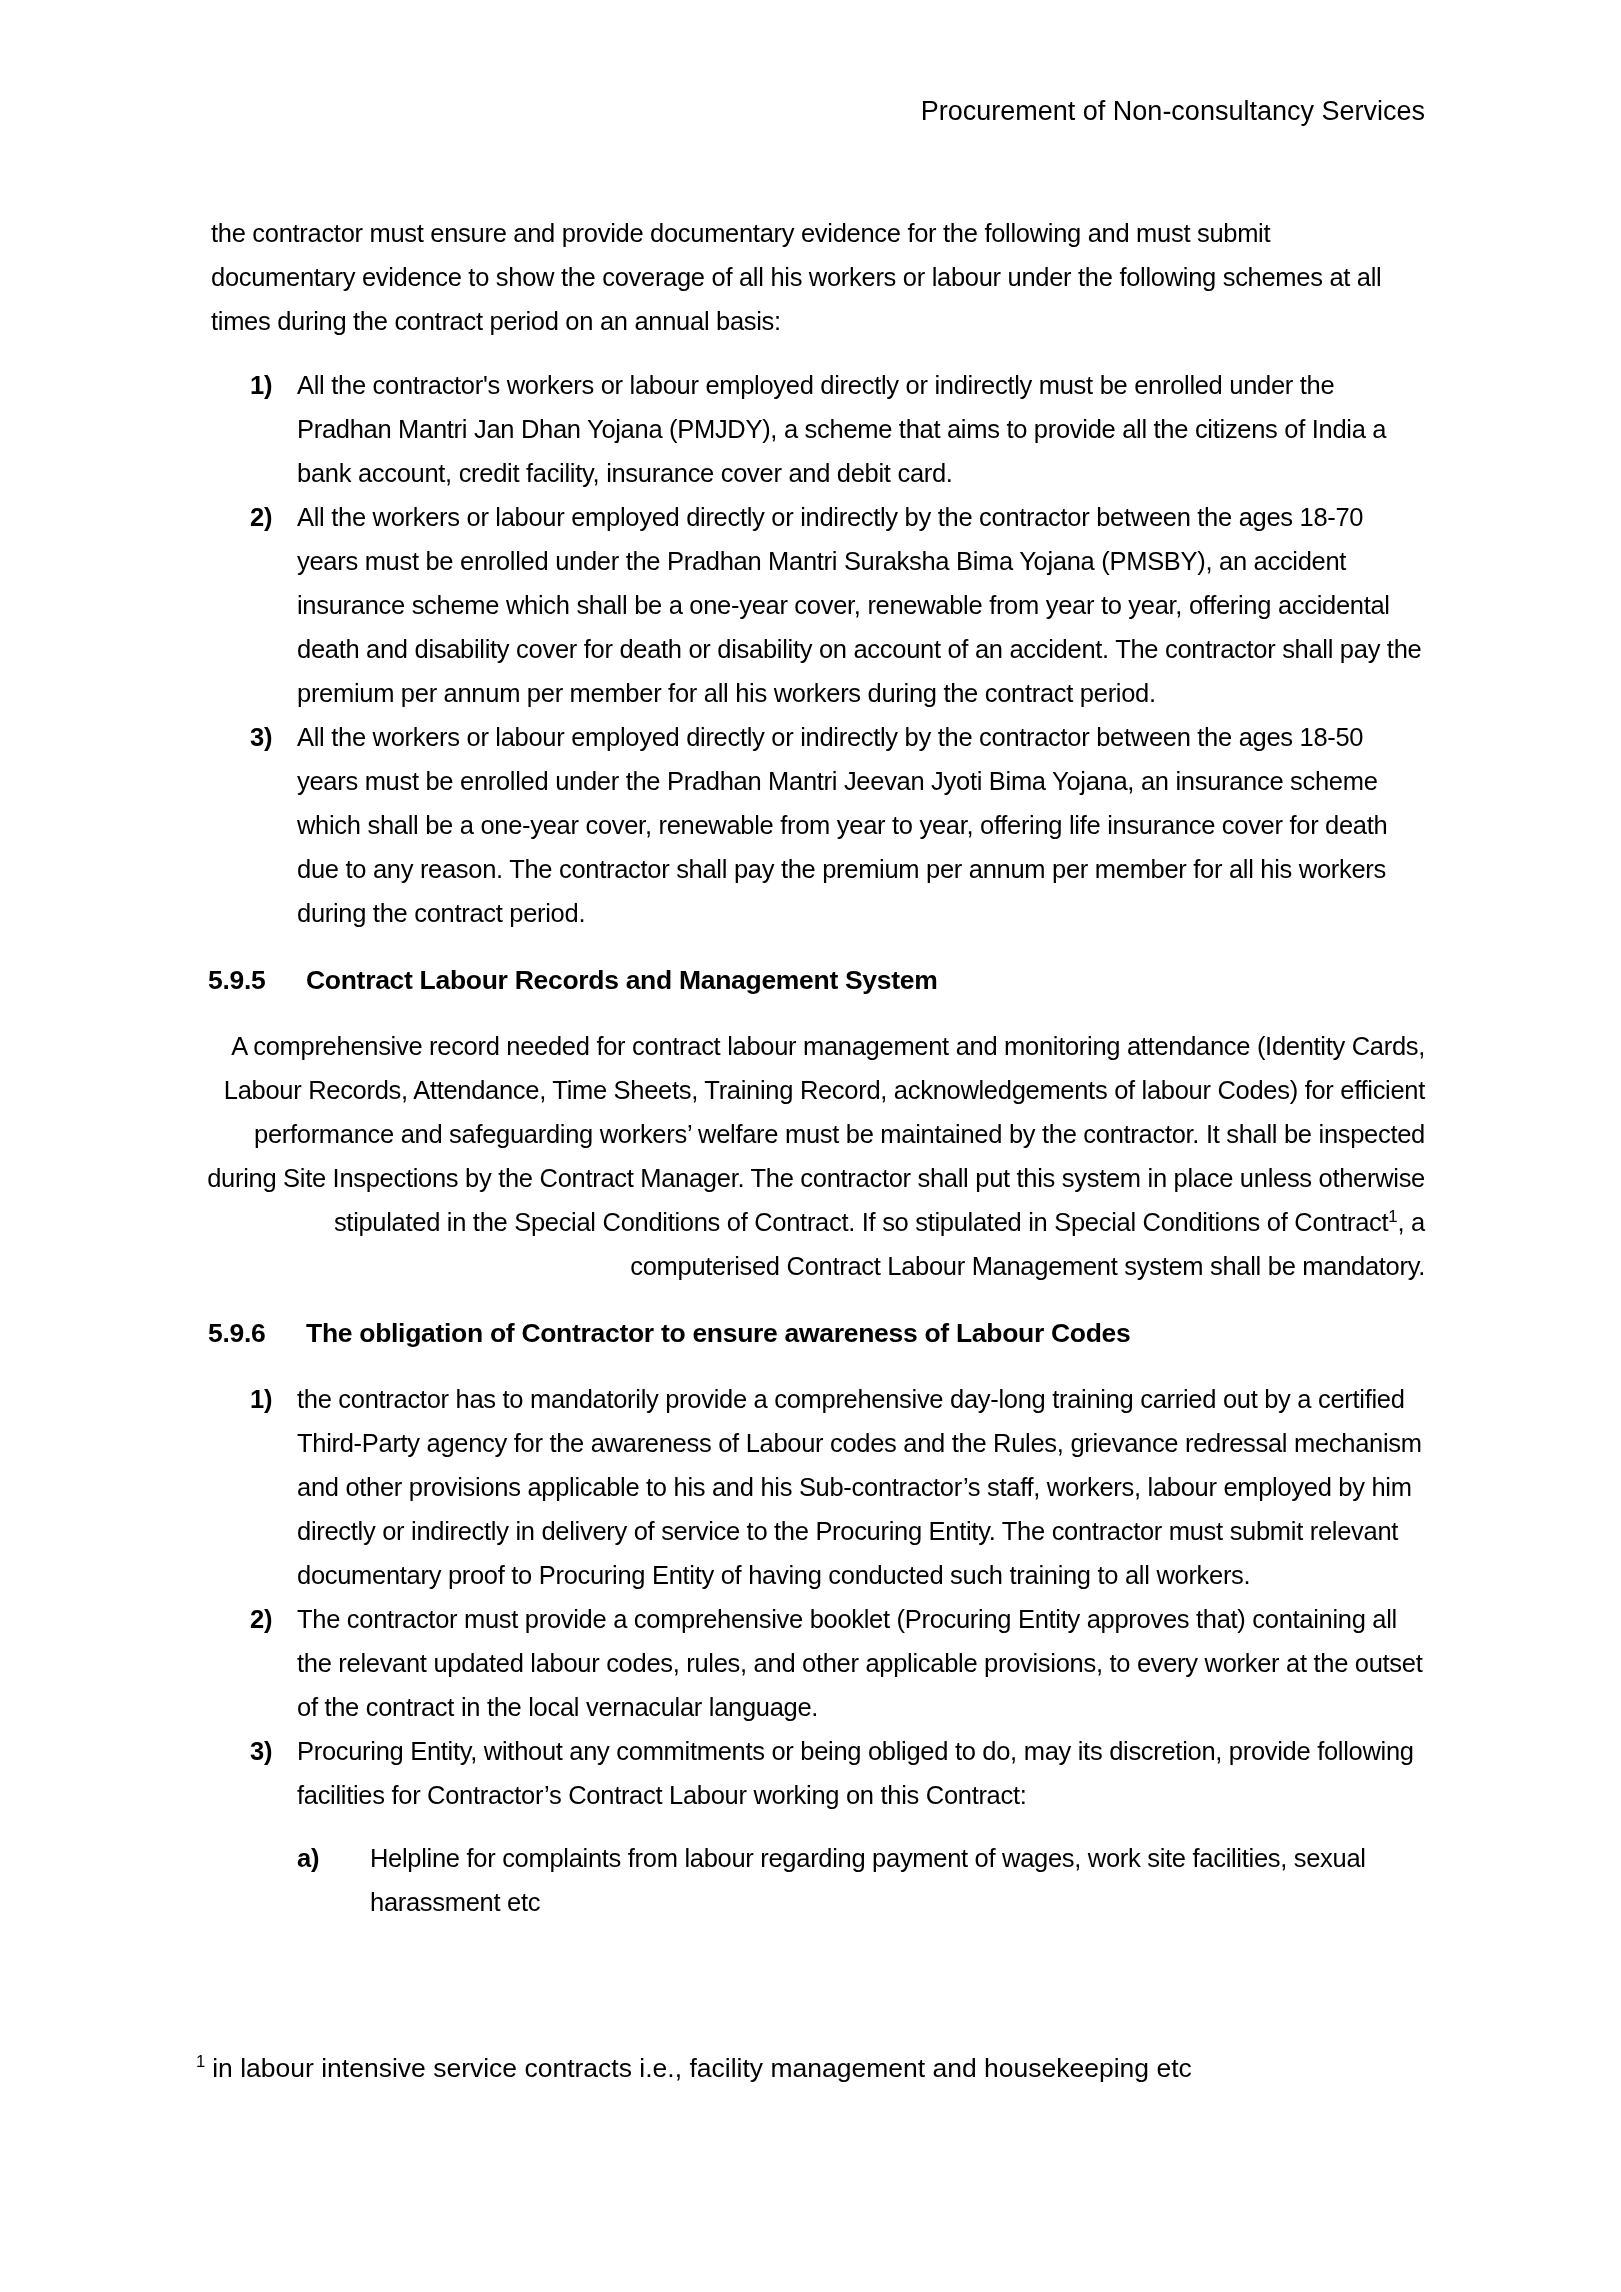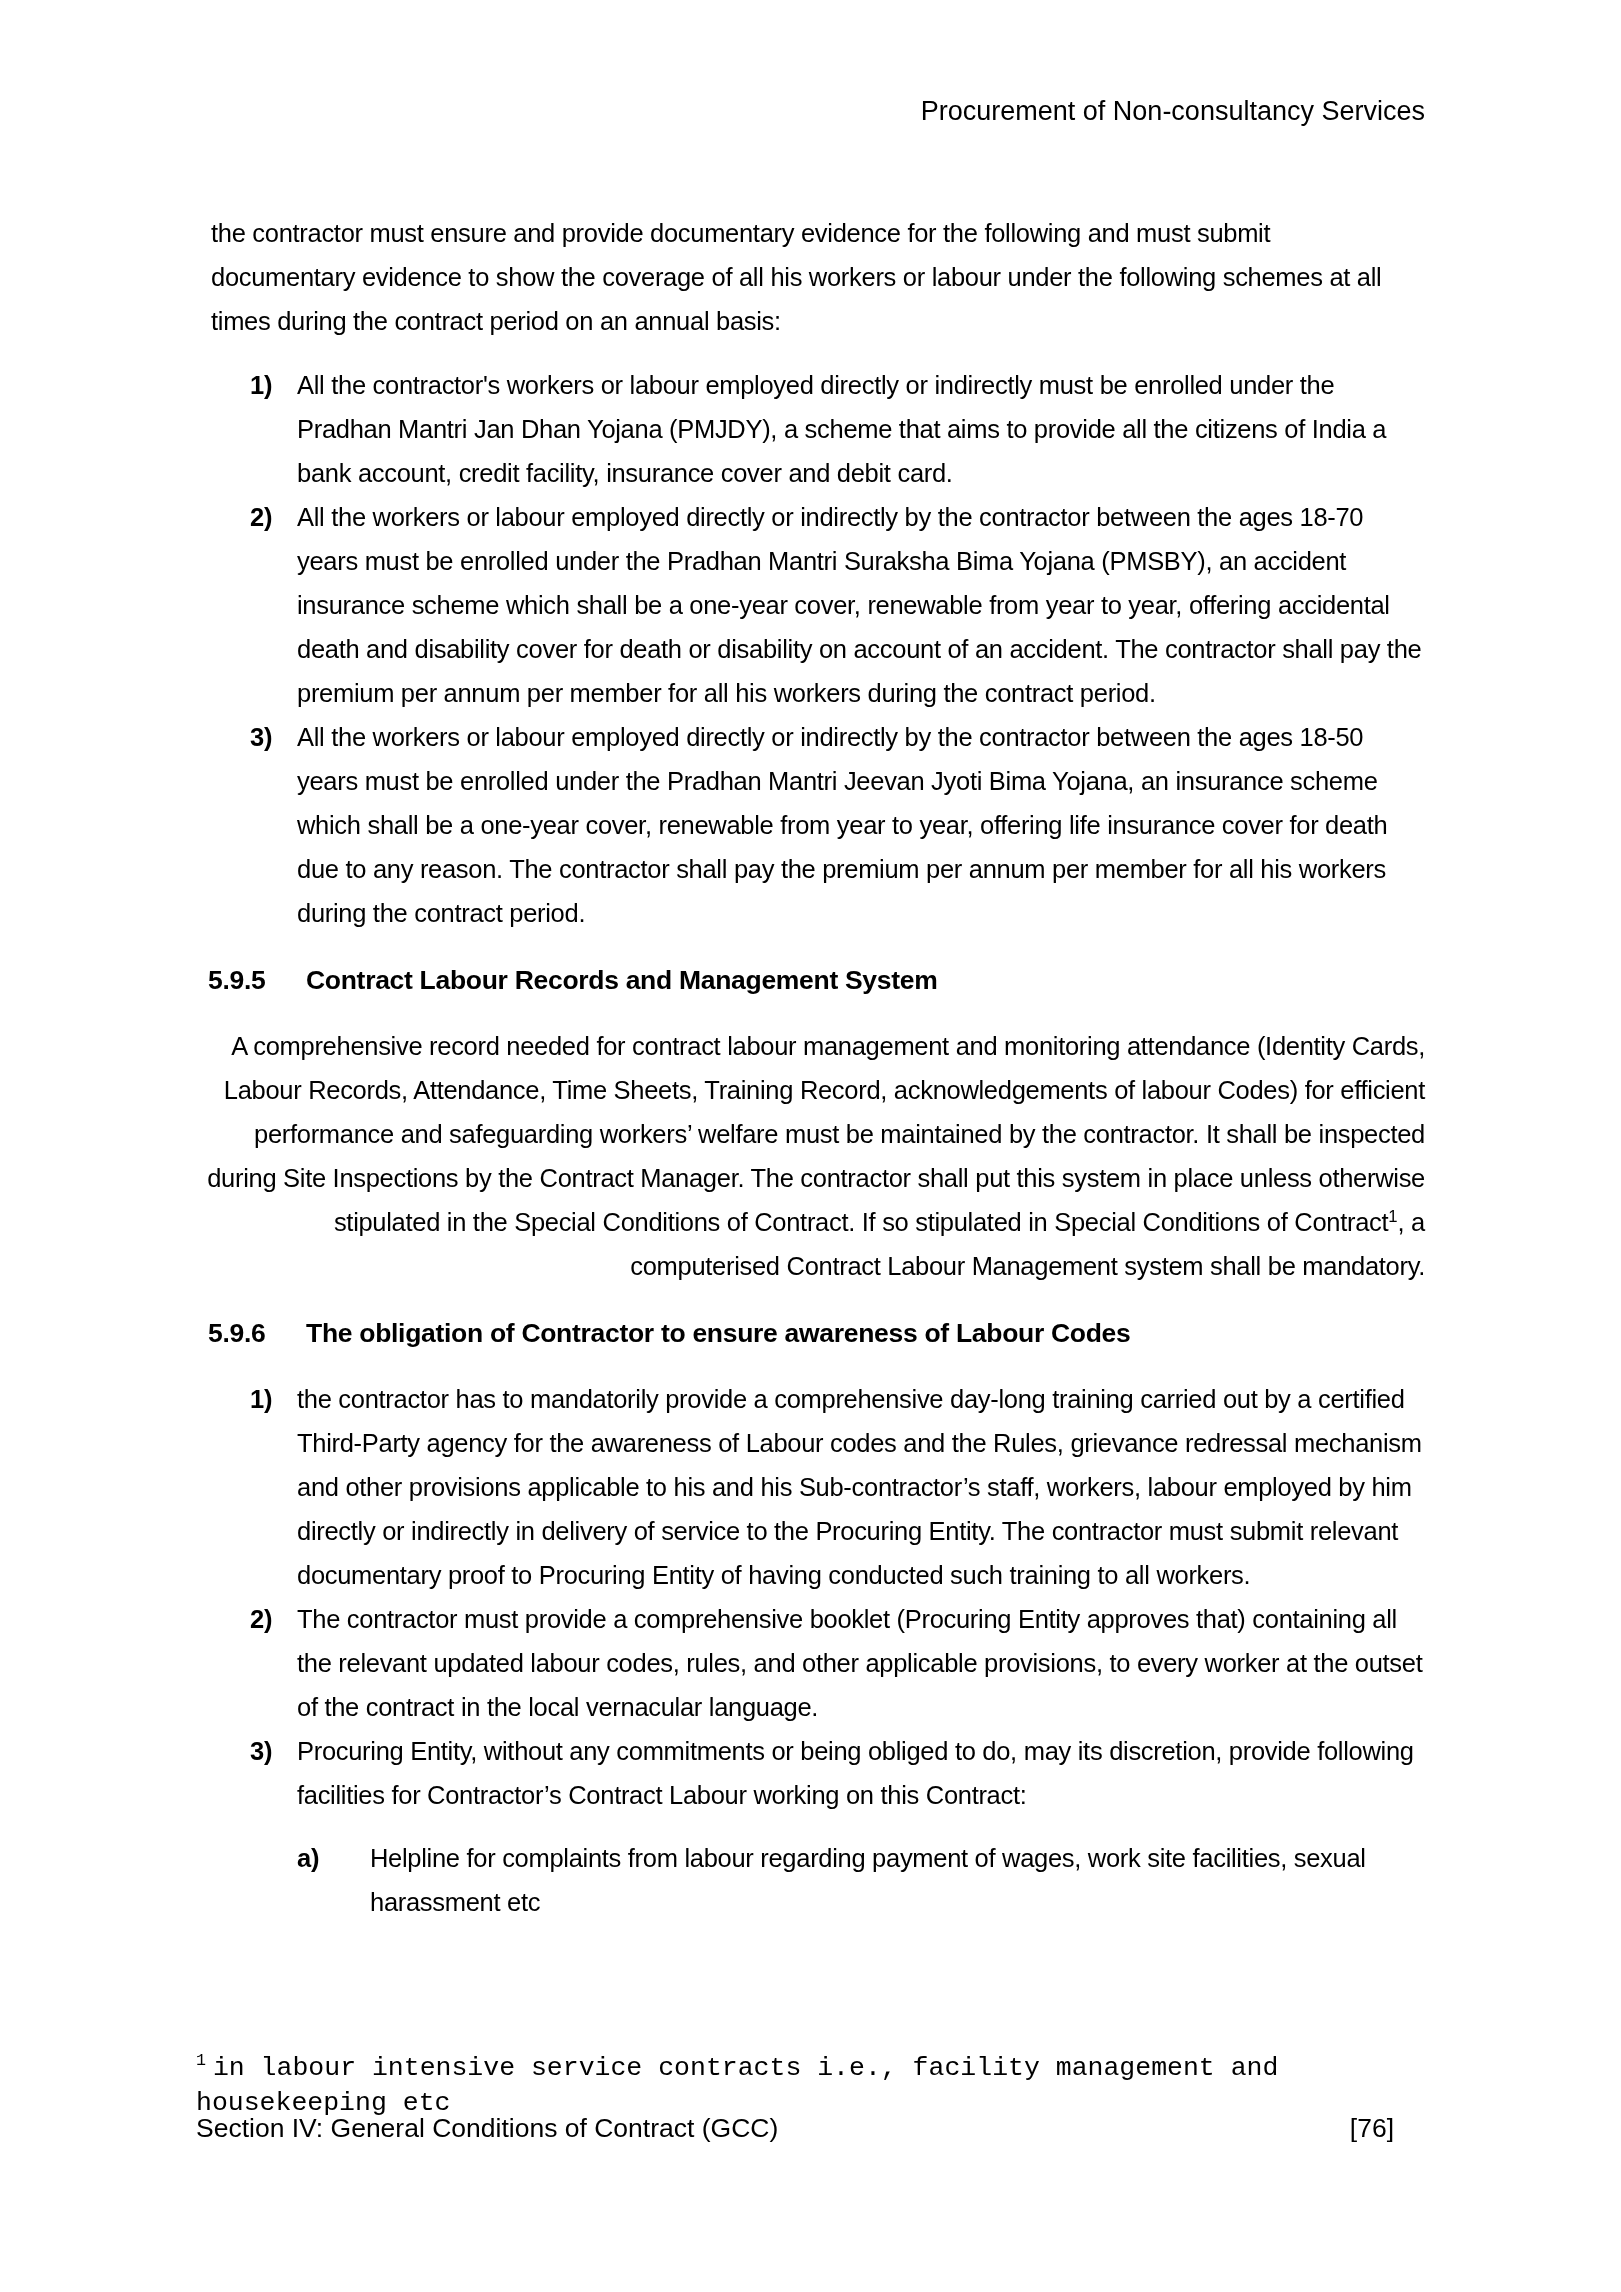--- a/index.html
+++ b/index.html
@@ -63,21 +63,21 @@
     font-size: 16.7px;
     line-height: 0;
     vertical-align: super;
     letter-spacing: 0;
   }
   .footnote {
     position: absolute;
     top: 2051px;
     left: 196px;
     width: 1229px;
-    font-family: Liberation Mono, monospace;
+    font-family: Liberation Sans, sans-serif;
     font-size: 26.5px;
     line-height: 35px;
     letter-spacing: 0;
   }
   .footnote sup {
     font-size: 16.7px;
     line-height: 0;
     vertical-align: super;
     margin-right: 6.9px;
   }
@@ -153,19 +153,15 @@
           <span class="marker">a)</span>
           <span>Helpline for complaints from labour regarding payment of wages, work site facilities, sexual harassment etc</span>
         </div>
       </div>
     </div>
 
   </div>
 
   <div class="footnote"><sup>1</sup><span>in labour intensive service contracts i.e., facility management and housekeeping etc</span></div>
 
-  <div class="page-footer">
-    <span>Section IV: General Conditions of Contract (GCC)</span>
-    <span class="page-num">[76]</span>
-  </div>
 
 </div>
 
 
 </body></html>

